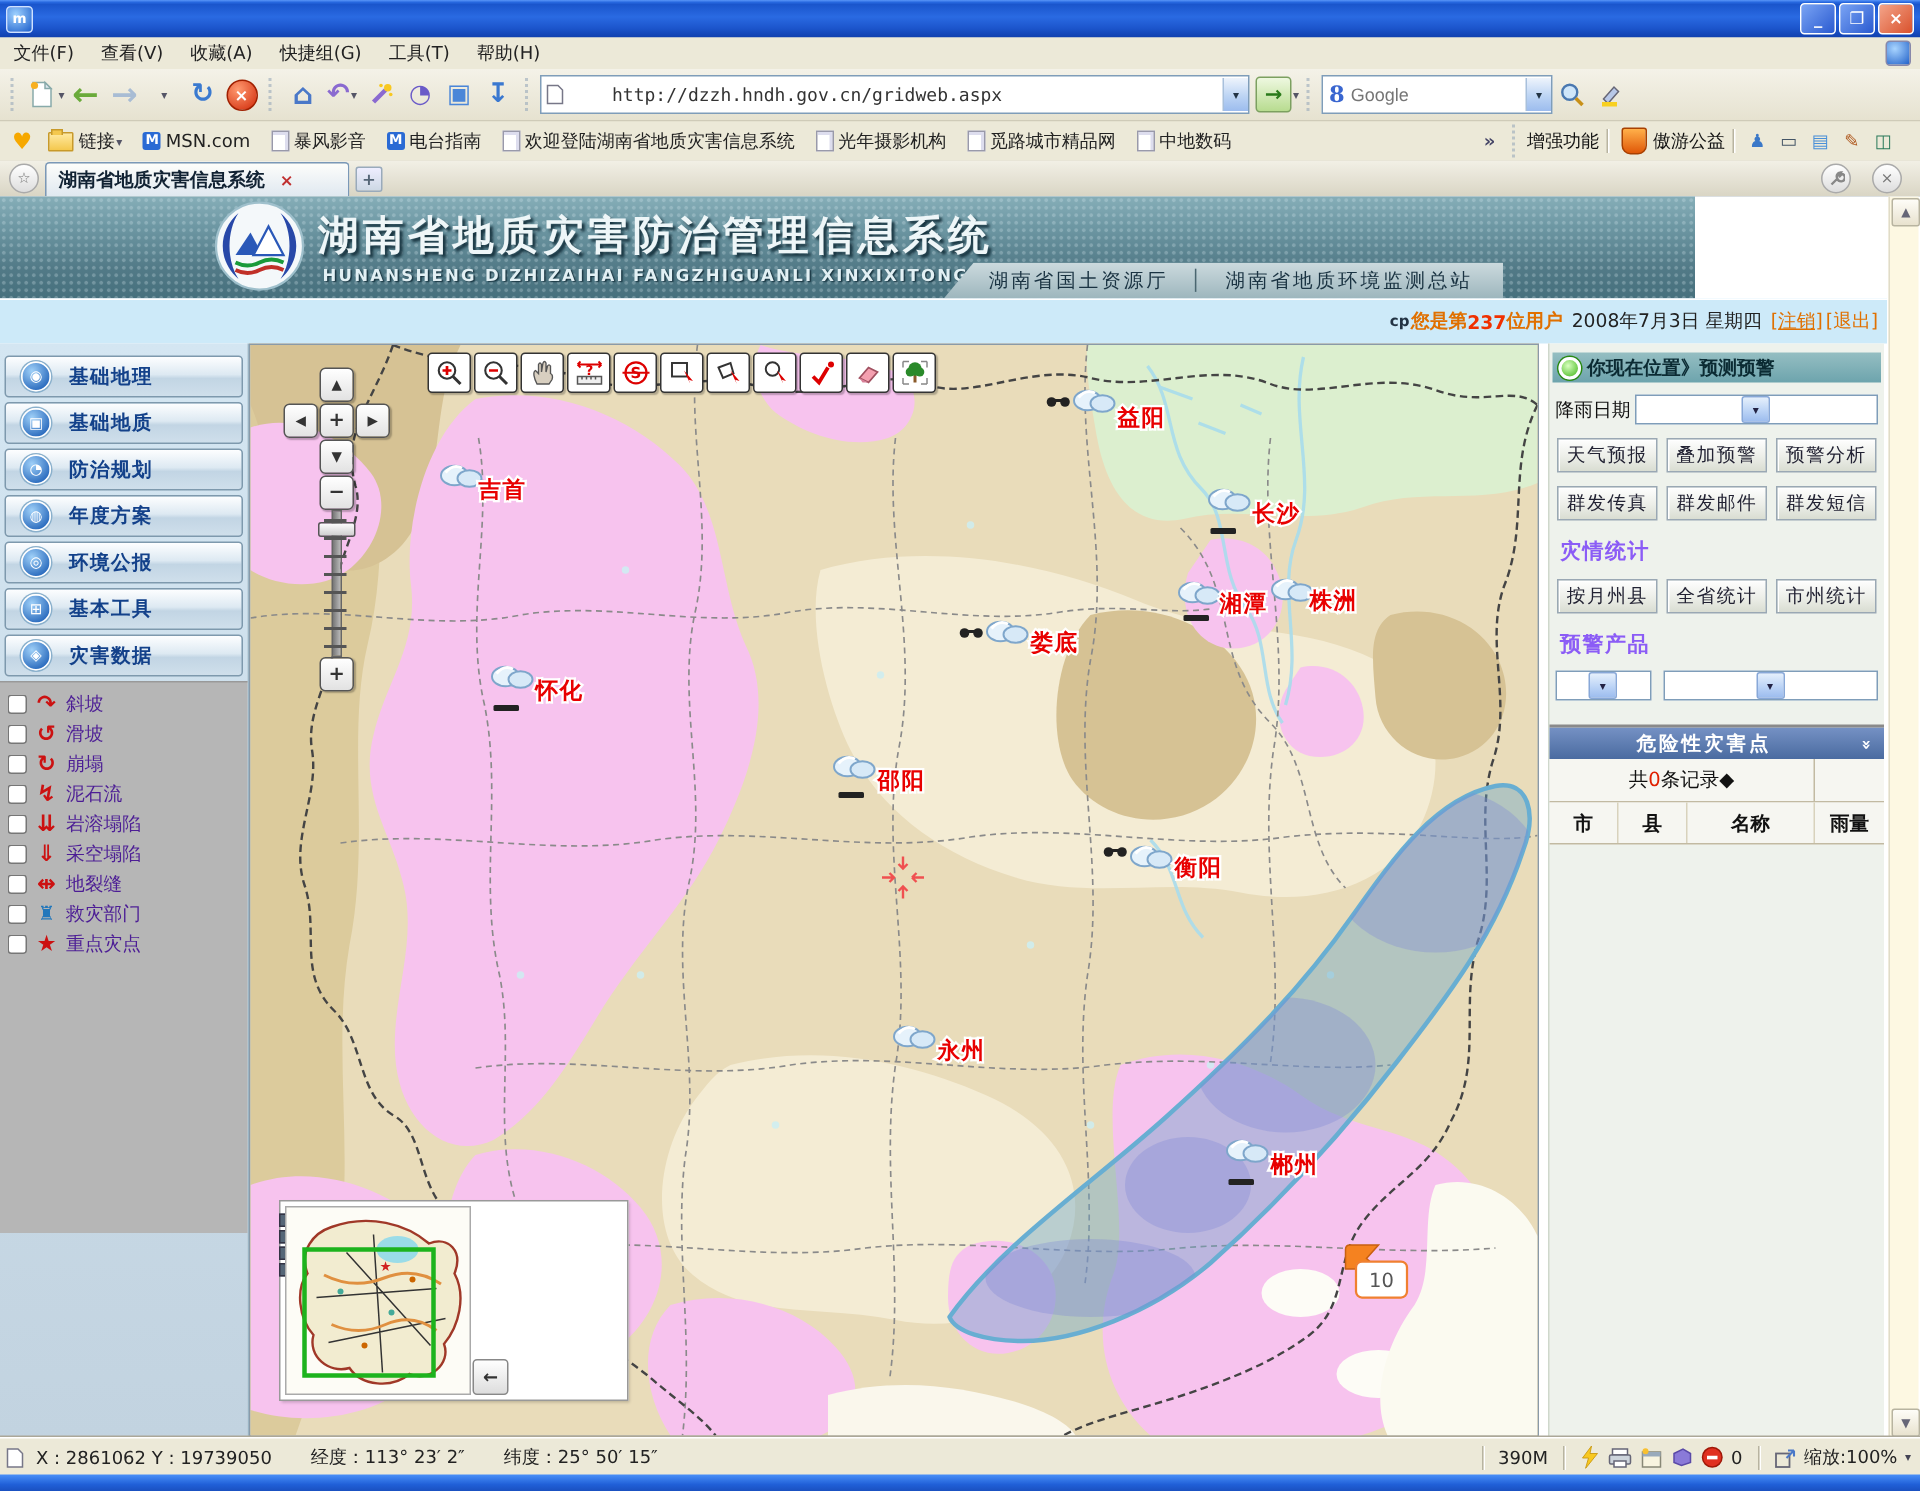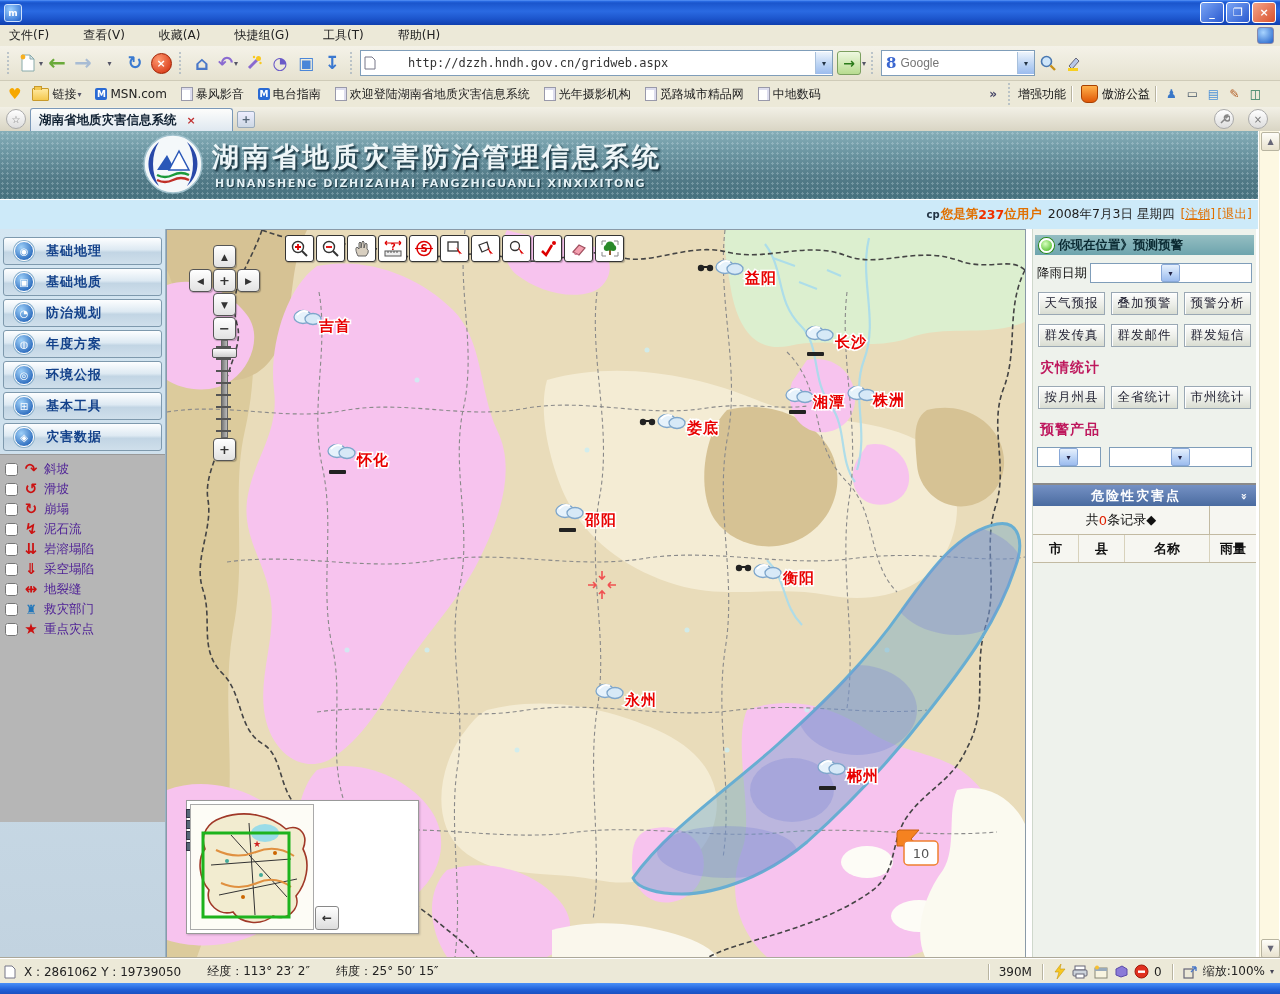--- a/index.html
+++ b/index.html
@@ -14,21 +14,21 @@
     background:radial-gradient(circle at 35% 30%,#9fd2ff,#1b5ecb);border:1px solid #cfe2ff;
     display:flex;align-items:center;justify-content:center;font-size:9px;font-weight:bold;color:#fff;}
   #titlebar .ttl{font-weight:bold;font-size:13px;text-shadow:1px 1px 1px #0a2a6a;}
   #titlebar .winbtns{margin-left:auto;display:flex;gap:2px;padding-right:4px;}
   .wbtn{width:22px;height:19px;border:1px solid #fff;border-radius:3px;color:#fff;
     display:flex;align-items:center;justify-content:center;font-size:11px;font-weight:bold;
     background:linear-gradient(135deg,#7aa4f4,#2a5ad0);}
   .wbtn.close{background:linear-gradient(135deg,#f4a58a,#d9512c);}
   
   #menubar{left:0;top:25px;width:1280px;height:21px;background:#ece9d8;border-bottom:1px solid #d8d4c0;
-    display:flex;align-items:center;gap:16px;}
+    display:flex;align-items:center;}
   .mitem{padding:0 9px;font-size:12px;color:#222;}
   #menubar .mright{margin-left:auto;margin-right:6px;width:15px;height:15px;border-radius:3px;
     background:radial-gradient(circle at 35% 30%,#a8d4ff,#2060c8);border:1px solid #88a;}
   
   #toolbar{left:0;top:46px;width:1280px;height:35px;background:linear-gradient(180deg,#f4f2e8,#e6e2d0);
     display:flex;align-items:center;padding:0 2px;box-sizing:border-box;border-bottom:1px solid #cfcbb8;}
   .grip{width:3px;height:22px;margin:0 5px;border-left:2px dotted #9ab;opacity:.6;}
   .tbtn{height:26px;min-width:24px;display:flex;align-items:center;justify-content:center;
     border-radius:3px;margin:0 1px;}
   .tglyph{font-size:18px;font-weight:bold;line-height:1;}
@@ -74,21 +74,21 @@
     border:1px solid #7a98b8;border-bottom:0;border-radius:3px 3px 0 0;display:flex;align-items:center;
     padding:0 8px;font-weight:bold;font-size:12.5px;color:#123;}
   #activetab .x{color:#c03030;margin-left:10px;font-weight:bold;font-size:11px;}
   .newtab{width:16px;height:15px;margin:0 0 3px 4px;background:linear-gradient(180deg,#eef,#cdd8e4);
     border:1px solid #9ab;border-radius:2px;color:#567;font-size:11px;font-weight:bold;
     display:flex;align-items:center;justify-content:center;}
   #tabbar .tright{margin-left:auto;display:flex;align-items:center;margin-right:8px;gap:4px;}
   
   #content{left:0;top:131px;width:1280px;height:827px;background:#fff;}
   
-  #banner{left:0;top:0;width:1258px;height:68px;
+  #banner{left:0;top:0;width:1130px;height:68px;
     background:linear-gradient(180deg,#86aeb8 0%,#6d97a3 30%,#527a87 70%,#46707d 100%);
     background-image:radial-gradient(rgba(215,232,238,.28) 1px,transparent 1.4px),
       linear-gradient(180deg,#86aeb8 0%,#6d97a3 30%,#527a87 70%,#46707d 100%);
     background-size:5px 5px,100% 100%;overflow:hidden;}
   #banner .logo{position:absolute;left:142px;top:2px;}
   #banner .btitle{position:absolute;left:212px;top:8px;font-size:27px;font-weight:bold;color:#eef6f8;
     letter-spacing:3px;text-shadow:2px 2px 2px #16323e;}
   #banner .bsub{position:absolute;left:215px;top:46px;font-size:11px;font-weight:bold;color:#e2f0f4;
     letter-spacing:1.5px;text-shadow:1px 1px 1px #16323e;}
   #orgstrip{position:absolute;right:128px;bottom:0;height:24px;display:flex;align-items:center;
@@ -163,21 +163,21 @@
   .prow{display:flex;align-items:center;margin:8px 4px 0 4px;}
   .plabel{font-size:12.5px;color:#111;white-space:nowrap;margin-right:3px;}
   .xpsel{height:20px;background:#fff;border:1px solid #7f9db9;display:flex;align-items:center;box-sizing:border-box;flex-direction:column;}
   .xpsel .v{flex:1;font-size:12px;color:#111;padding:0 2px;white-space:nowrap;overflow:hidden;}
   .xpsel .a{width:17px;height:16px;margin-right:1px;background:linear-gradient(180deg,#e6f0fc,#bcd4f6 55%,#9cbcee);
     border:1px solid #88a8d8;border-radius:2px;color:#224;font-size:8px;display:flex;align-items:center;justify-content:center;}
   .brow{display:flex;gap:6px;margin:9px 5px 0 5px;}
   .xbtn{flex:1;height:21px;background:linear-gradient(180deg,#fefefe,#eceee8 55%,#d9ddd2);
     border:1px solid #9aa8b4;box-shadow:inset 1px 1px 0 #fff;font-size:12.5px;color:#223;
     display:flex;align-items:center;justify-content:center;letter-spacing:1px;}
-  .sectitle{margin:12px 7px 0 7px;font-size:14px;font-weight:bold;color:#be185d;letter-spacing:1px;}
+  .sectitle{margin:12px 7px 0 7px;font-size:14px;font-weight:bold;color:#8b5cf6;letter-spacing:1px;}
   #dangerbar{margin:16px 0 0 0;height:21px;background:linear-gradient(180deg,#7591c4,#4a6ba0);
     display:flex;align-items:center;color:#fff;font-weight:bold;font-size:13px;letter-spacing:2px;border-top:2px solid #8a8a8a;}
   #dangerbar .dt{flex:1;text-align:center;}
   #dangerbar .dchev{margin-right:8px;transform:rotate(-90deg);font-size:11px;}
   #recrow{height:28px;background:#f6f6f1;display:flex;border-bottom:1px solid #c2baa2;}
   #recrow .main{flex:1;display:flex;align-items:center;justify-content:center;font-size:13px;}
   #recrow .side{width:46px;border-left:1px solid #c2baa2;}
   #recrow .cnt{color:#e02000;}
   #theadrow{height:27px;background:#f6f6f1;display:flex;border-bottom:1px solid #c2baa2;}
   .thcell{display:flex;align-items:center;justify-content:center;font-size:13px;font-weight:bold;
@@ -386,20 +386,25 @@
         <path d="M17,9 C3,21 3,41 17,53 C9,41 9,21 17,9 Z" fill="#2848a8"></path>
         <path d="M45,9 C59,21 59,41 45,53 C53,41 53,21 45,9 Z" fill="#2848a8"></path>
         <path d="M15,37 L25,22 L33,37 Z" fill="#2a58b8"></path>
         <path d="M27,37 L37,18 L47,37 Z" fill="#ffffff" stroke="#2a58b8" stroke-width="1.5"></path>
         <path d="M15,42 q8,4 16,0 q8,-4 16,0" stroke="#1a9a3a" stroke-width="2.5" fill="none"></path>
         <path d="M15,47 q8,4 16,0 q8,-4 16,0" stroke="#c03028" stroke-width="2.5" fill="none"></path>
       </svg>
     </span>
     <span class="btitle">湖南省地质灾害防治管理信息系统</span>
     <span class="bsub">HUNANSHENG DIZHIZAIHAI FANGZHIGUANLI XINXIXITONG</span>
+    <span id="orgstrip">
+      <span>湖南省国土资源厅</span>
+      <span class="odiv">│</span>
+      <span>湖南省地质环境监测总站</span>
+    </span>
   </div>
 
   <div id="navrow" class="abs">
     <div id="userstrip">
       <span class="cp">cp</span>
         <span class="org">您是第</span>
         <span class="num">237</span>
         <span class="org">位用户</span>
       <span class="date">2008年7月3日 星期四</span>
       <a class="u">[注销]</a>

